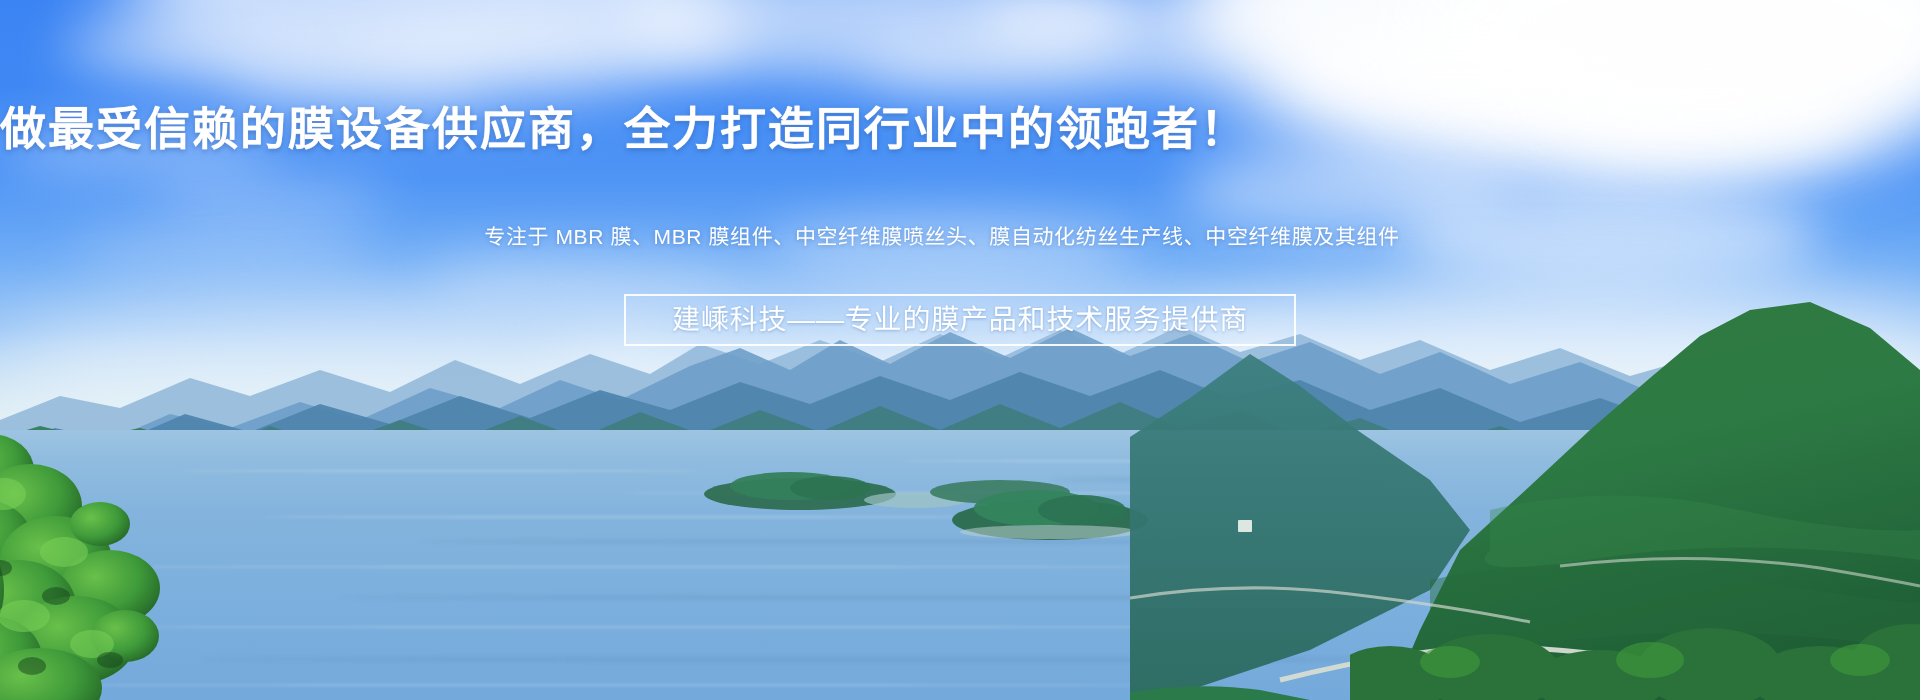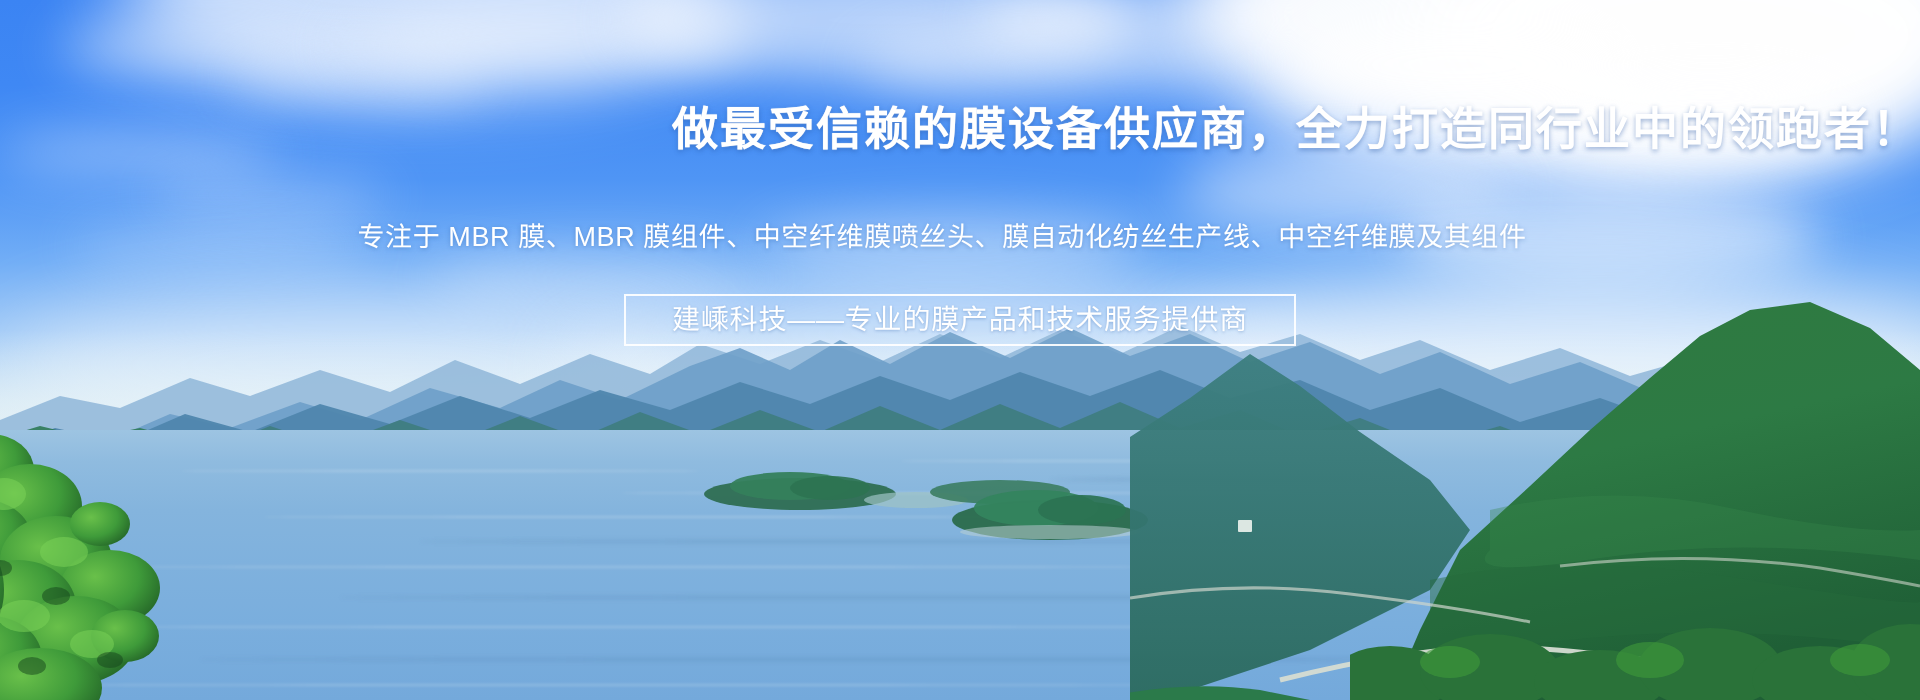--- a/index.html
+++ b/index.html
@@ -54,29 +54,29 @@
     filter:blur(1.5px);border-radius:50%;
   }
   .rippleDark{
     position:absolute;height:3px;background:rgba(70,115,160,.22);
     filter:blur(2px);border-radius:50%;
   }
 
   
   .textwrap{position:absolute;left:0;top:0;width:1920px;height:700px;}
   .headline{
-    position:absolute;left:0;top:103px;width:1920px;text-align:right;
+    position:absolute;left:0;top:103px;width:1920px;text-align:left;
     font-size:46px;line-height:52px;font-weight:bold;color:#ffffff;
     letter-spacing:2px;
     text-shadow:0 2px 5px rgba(30,80,160,.45), 0 0 1px rgba(255,255,255,.9);
     white-space:nowrap;
   }
   .subline{
     position:absolute;left:0;top:222px;width:1884px;text-align:center;
-    font-size:27px;line-height:30px;color:#ffffff;font-weight:normal;
+    font-size:21px;line-height:30px;color:#ffffff;font-weight:normal;
     letter-spacing:.6px;
     text-shadow:0 1px 4px rgba(40,90,160,.40);
     white-space:nowrap;
   }
   .tagbox{
     position:absolute;left:50%;top:294px;transform:translateX(-50%);
     border:2px solid rgba(255,255,255,.92);
     padding:11px 46px;
     font-size:28px;line-height:26px;color:#ffffff;letter-spacing:.8px;
     white-space:nowrap;

